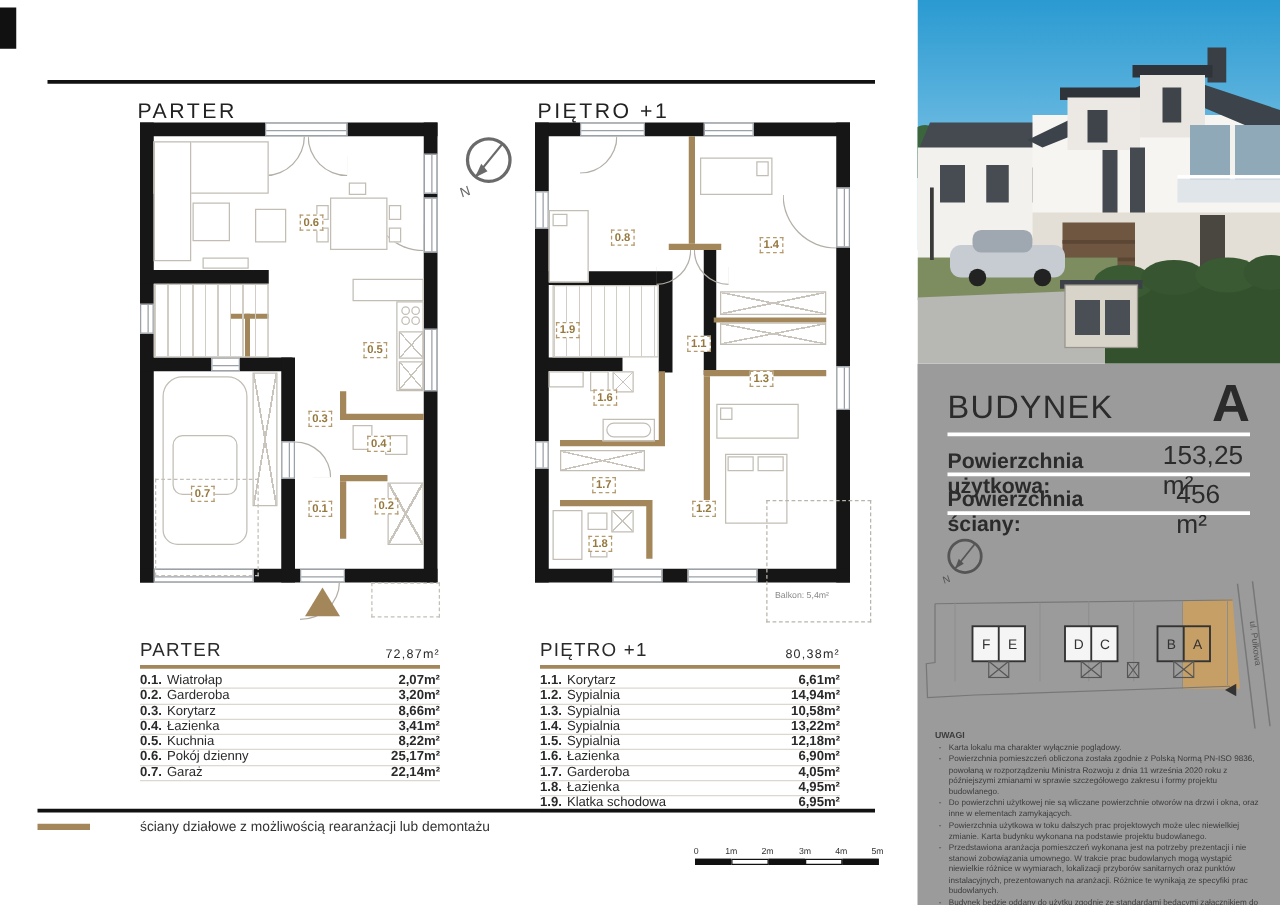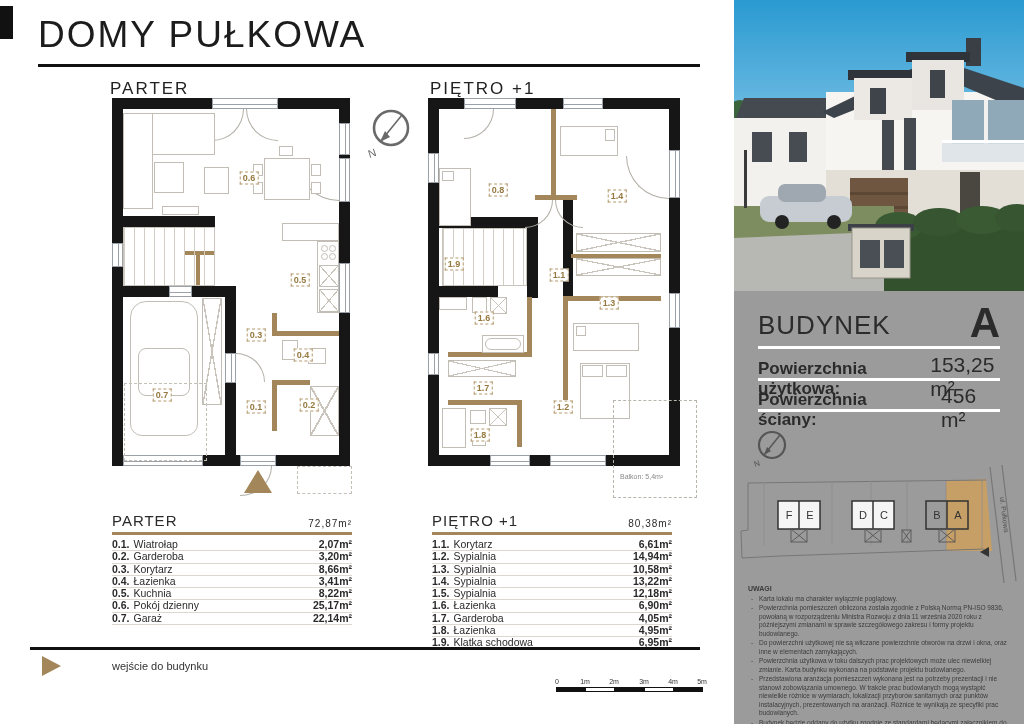--- a/index.html
+++ b/index.html
@@ -69,21 +69,20 @@
   .notes li{position:relative;padding-left:11px;margin-bottom:1px;}
   .notes li::before{content:"-";position:absolute;left:3px;}
   .balcony-lbl{position:absolute;font-size:7px;color:#8a8a8a;}
 </style>
 </head>
 <body>
 
 <div class="page">
 
   <div class="abs" style="left:0;top:6px;width:13px;height:33px;background:#111;"></div>
-  <div class="main-title">DOMY PUŁKOWA</div>
   <div class="rule" style="left:38px;top:64px;width:662px;height:3px;"></div>
 
   <div class="plan-heading" style="left:110px;top:79px;">PARTER</div>
   <div class="plan-heading" style="left:430px;top:79px;">PIĘTRO +1</div>
 
   <svg class="abs" style="left:360px;top:100px;" width="60" height="68" viewBox="0 0 60 68">
     <circle cx="31" cy="28" r="17" fill="none" stroke="#6a6a6a" stroke-width="2.6"></circle>
     <line x1="42" y1="15" x2="20" y2="42" stroke="#6a6a6a" stroke-width="1.6"></line>
     <polygon points="20,42 30,37 25,31" fill="#6a6a6a"></polygon>
     <text x="8" y="57" font-size="11" fill="#6a6a6a" transform="rotate(-18 12 53)">N</text>
@@ -332,22 +331,22 @@
     <div class="row">
         <span class="num">1.9.</span>
         <span class="nm">Klatka schodowa</span>
         <span class="ar">6,95m²</span>
       </div>
   </div>
 
   <div class="legend">
     <div class="lrule"></div>
     <div class="item">
-      <span class="swatch-tri"></span>
-      <span>wejście do budynku</span>
+      <span class="swatch-line"></span>
+      <span>ściany działowe z możliwością rearanżacji lub demontażu</span>
     </div>
   </div>
 
   <div class="scalebar">
     <span class="tick" style="left:1px;">0</span>
     <span class="tick" style="left:29px;">1m</span>
     <span class="tick" style="left:58px;">2m</span>
     <span class="tick" style="left:88px;">3m</span>
     <span class="tick" style="left:117px;">4m</span>
     <span class="tick" style="left:146px;">5m</span>

